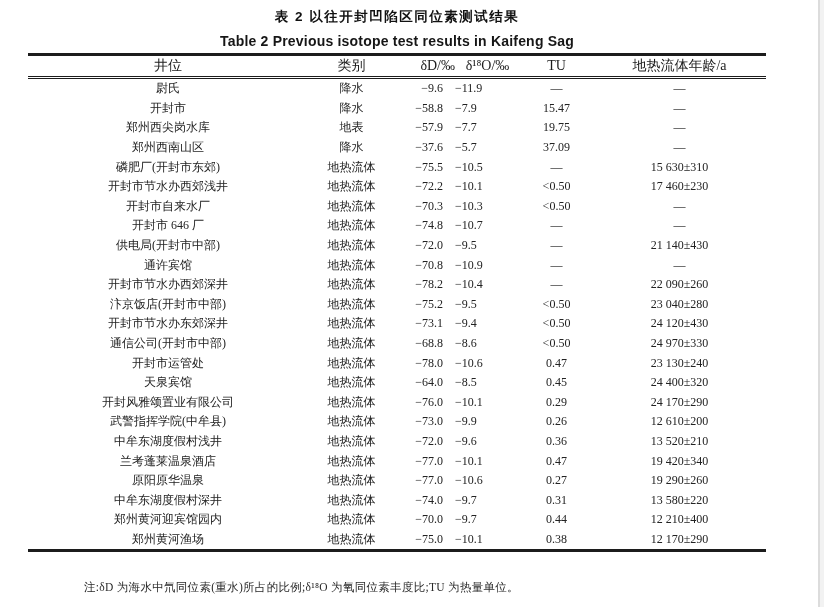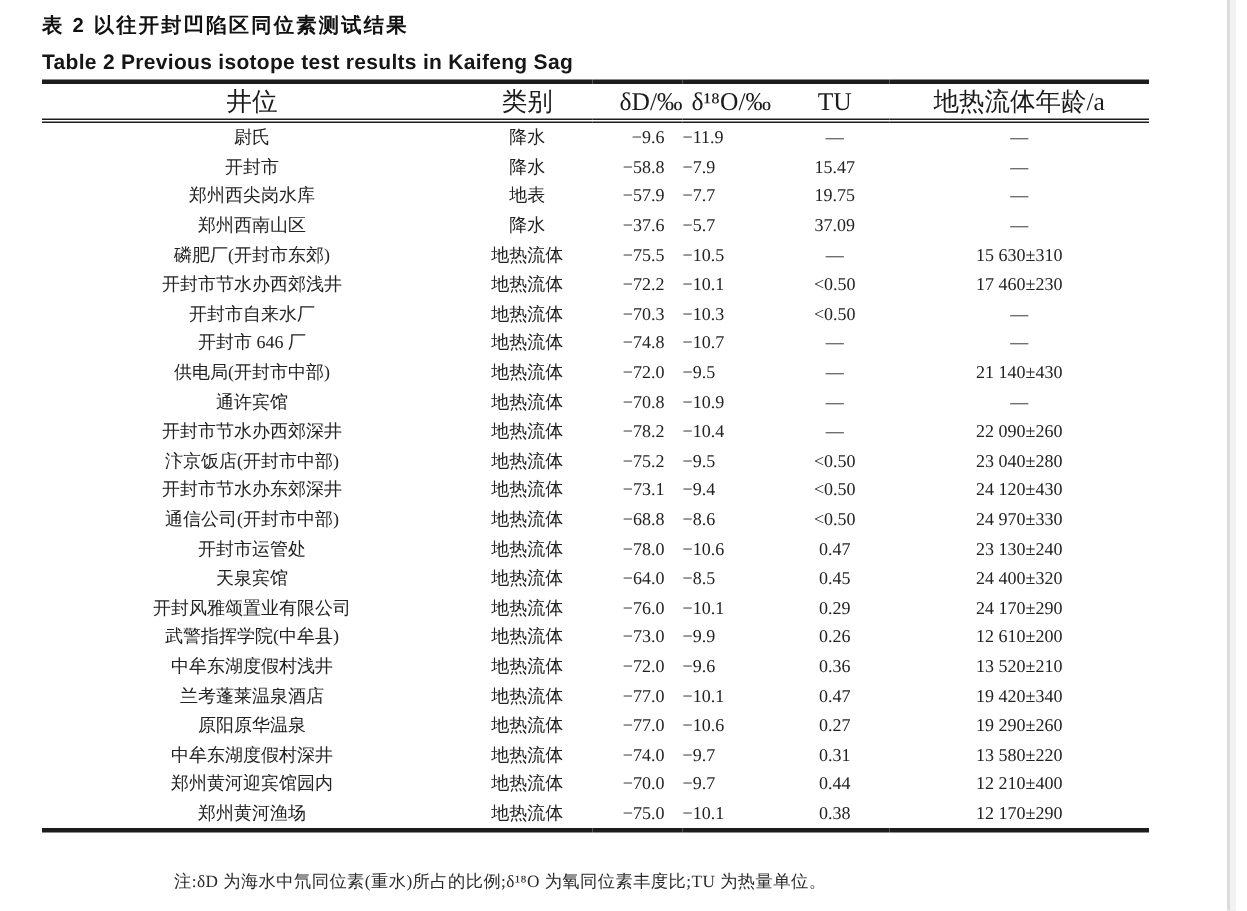--- a/index.html
+++ b/index.html
@@ -7,57 +7,58 @@
     width:831px;height:607px;
     background:#ffffff;
     position:relative;
     overflow:hidden;
     font-family:"Liberation Serif","DejaVu Serif",serif;
     color:#1b1b1b;
     -webkit-font-smoothing:antialiased;
   }
   .caption{
     position:absolute;top:8px;left:28px;width:738px;
+    text-align:center;
   }
   .title-cn{
     font-family:"Liberation Sans","DejaVu Sans",sans-serif;
     font-weight:bold;font-size:13.5px;letter-spacing:1.5px;
     color:#111;
   }
   .title-en{
     font-family:"Liberation Sans","DejaVu Sans",sans-serif;
     font-weight:bold;font-size:14px;margin-top:7px;
     letter-spacing:0.2px;color:#161616;
   }
   table.isotable{
     position:absolute;left:28px;top:53px;width:738px;
     border-collapse:collapse;table-layout:fixed;
     border-top:3px solid #1c1c1c;
     border-bottom:3px solid #1c1c1c;
   }
   table.isotable th{
-    font-weight:normal;font-size:17px;height:20px;
+    font-weight:normal;font-size:14px;height:20px;
     border-bottom:3px double #1c1c1c;
     padding:0;white-space:nowrap;overflow:hidden;
   }
   table.isotable td{
     font-size:12px;height:19.6px;padding:0;
     white-space:nowrap;overflow:hidden;
     color:#222;
   }
   
   .w0{width:280px;} .w1{width:87px;} .w2{width:60px;}
   .w3{width:65px;} .w4{width:73px;} .w5{width:173px;}
   .c0,.c1,.c4,.c5{text-align:center;}
   .c2{text-align:right;padding-right:12px !important;}
   .c3{padding-right:15px !important;}
   th.c2,th.c3{padding-right:0 !important;font-style:normal;}
   .note{
     position:absolute;left:84px;top:580px;width:700px;
-    font-size:11.5px;color:#2a2a2a;letter-spacing:0.3px;margin-left:32px;
+    font-size:11.5px;color:#2a2a2a;letter-spacing:0.3px;
   }
   .right-edge{
     position:absolute;top:0;left:818px;width:2px;height:607px;
     background:#dcdcdc;
     border-right:4px solid #f2f2f2;
   }
 </style>
 </head>
 <body>
 

